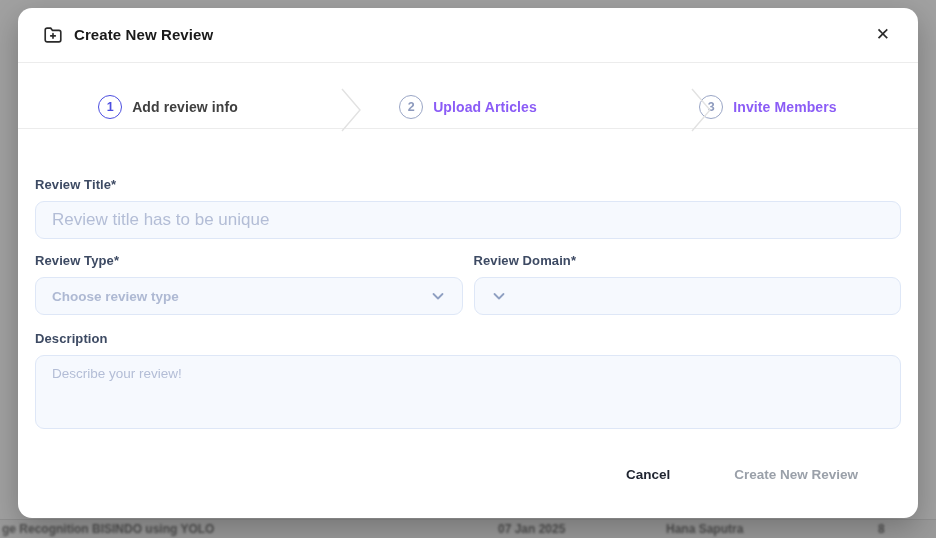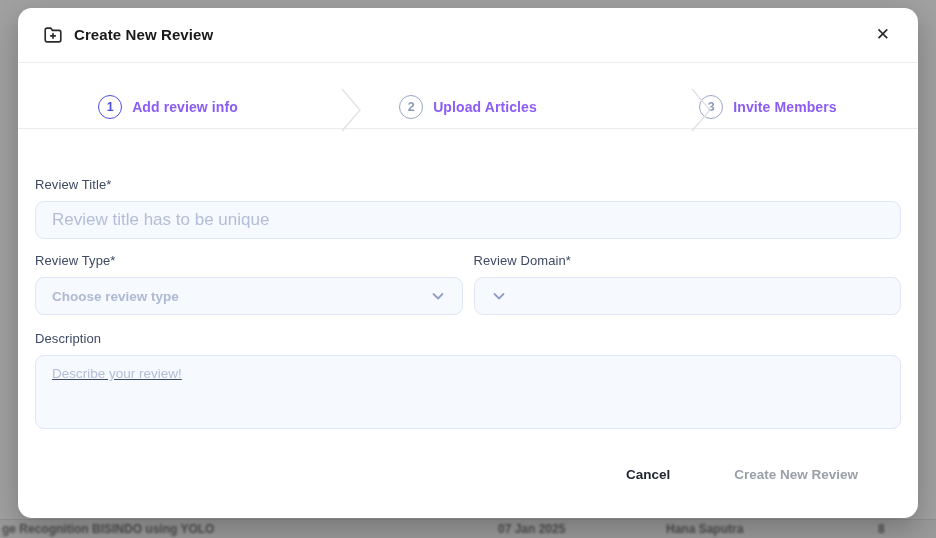--- a/index.html
+++ b/index.html
@@ -50,29 +50,29 @@
   }
   .step { flex:1; display:flex; align-items:center; justify-content:center; gap:10px; }
   .step-circle {
     width:24px; height:24px; border-radius:50%;
     display:flex; align-items:center; justify-content:center;
     font-size:12.5px; font-weight:bold;
     border:1.6px solid #9aa6c6; color:#8d9abd;
   }
   .step-label { font-size:14px; font-weight:bold; color:#8b5cf6; letter-spacing:.1px; }
   .step.active .step-circle { border-color:#4c4ee0; color:#4c4ee0; }
-  .step.active .step-label { color:#8b5cf6; }
+  .step.active .step-label { color:#404040; }
   .step-sep { position:absolute; top:1px; height:44px; width:22px; color:#e2e2e2; }
   .sep-1 { left:322px; }
   .sep-2 { left:672px; }
 
   
   .form-area { padding:24px 17px 0 17px; flex:1; }
   .field-label {
-    display:block; font-size:13px; font-weight:normal; color:#3d4a63;
+    display:block; font-size:13px; font-weight:bold; color:#3d4a63;
     margin-bottom:9px; letter-spacing:.1px;
   }
   .text-input, .select-box, .textarea-input {
     width:100%; background:#f6f9fe; border:1px solid #dee7f7; border-radius:9px;
     font-family:"Liberation Sans", sans-serif;
   }
   .text-input {
     height:38px; padding:0 16px; font-size:17px; color:#3d4a63; outline:none;
   }
   .text-input::placeholder, .textarea-input::placeholder { color:#b3bdd6; opacity:1; }
@@ -80,21 +80,21 @@
   .form-col { flex:1; min-width:0; }
   .select-box {
     height:38px; display:flex; align-items:center; padding:16px 16px;
     cursor:pointer;
   }
   .select-value { font-size:13.5px; font-weight:bold; color:#aeb9d3; flex:1; }
   .chevron-down-icon { width:16px; height:16px; color:#8fa0c2; flex:none; }
   .desc-block { margin-top:16px; }
   .textarea-input {
     height:74px; padding:10px 16px; font-size:13.5px; color:#3d4a63;
-    resize:none; outline:none;text-decoration:underline;
+    resize:none; outline:none;
   }
 
   
   .modal-footer {
     display:flex; justify-content:flex-end; align-items:center;
     padding:0 46px 26px 0; gap:36px;
   }
   .btn {
     border:none; background:transparent; cursor:pointer;
     font-family:"Liberation Sans", sans-serif;

